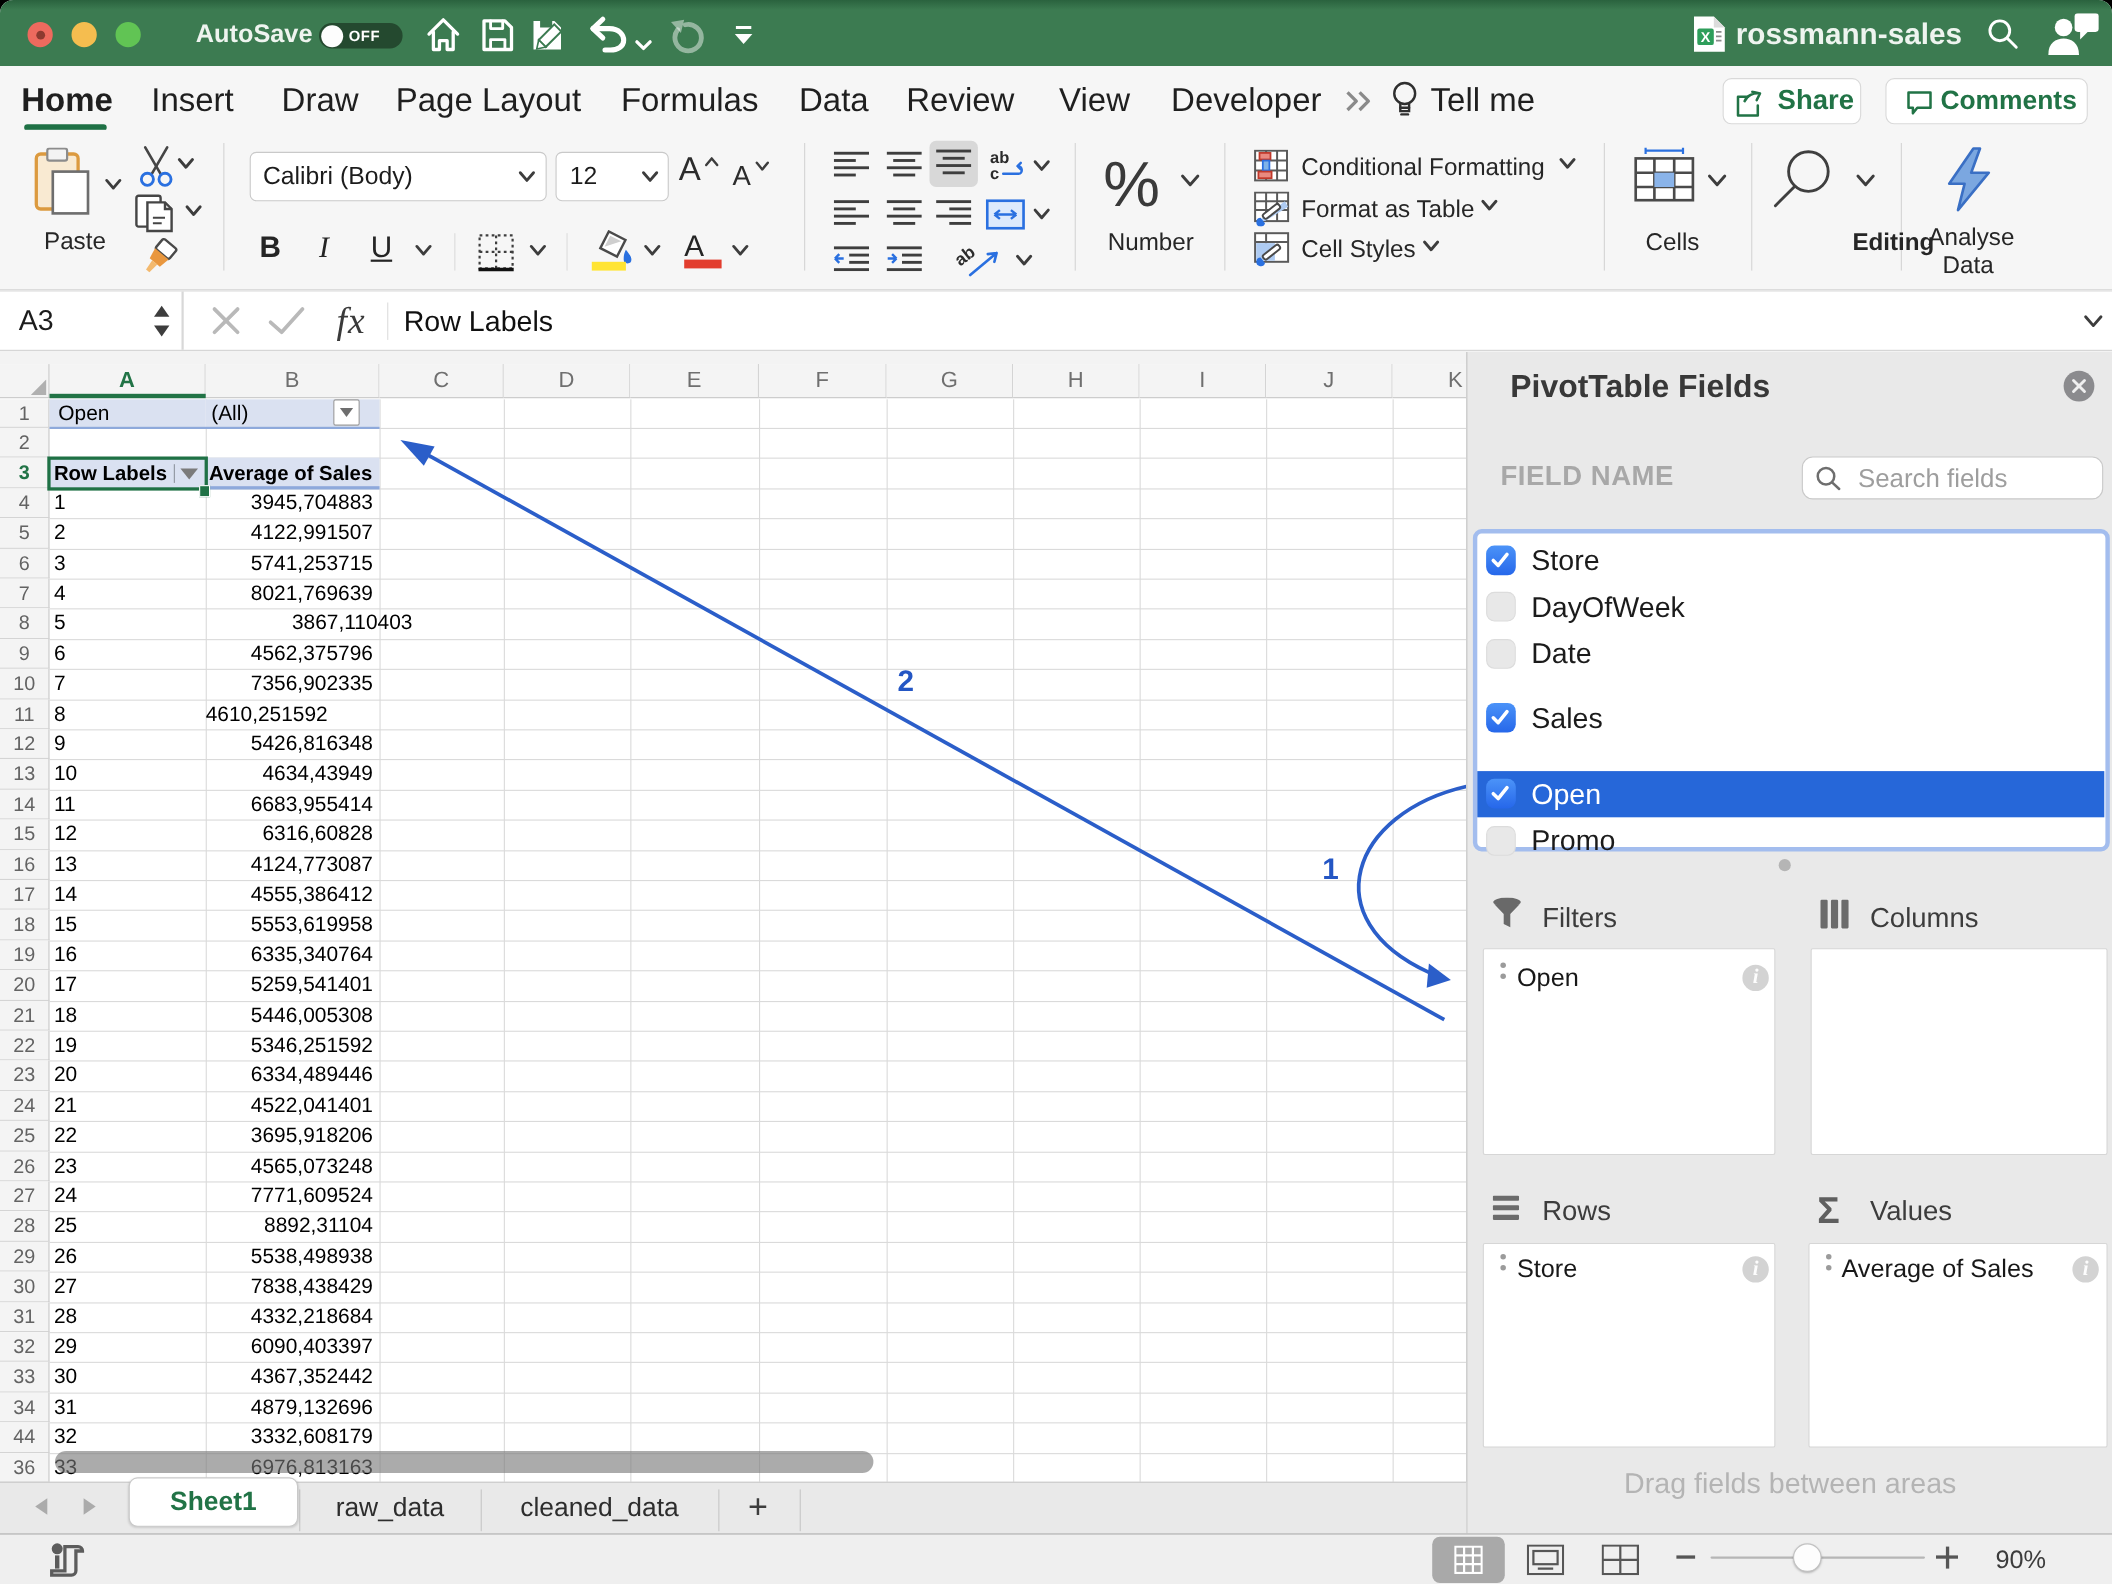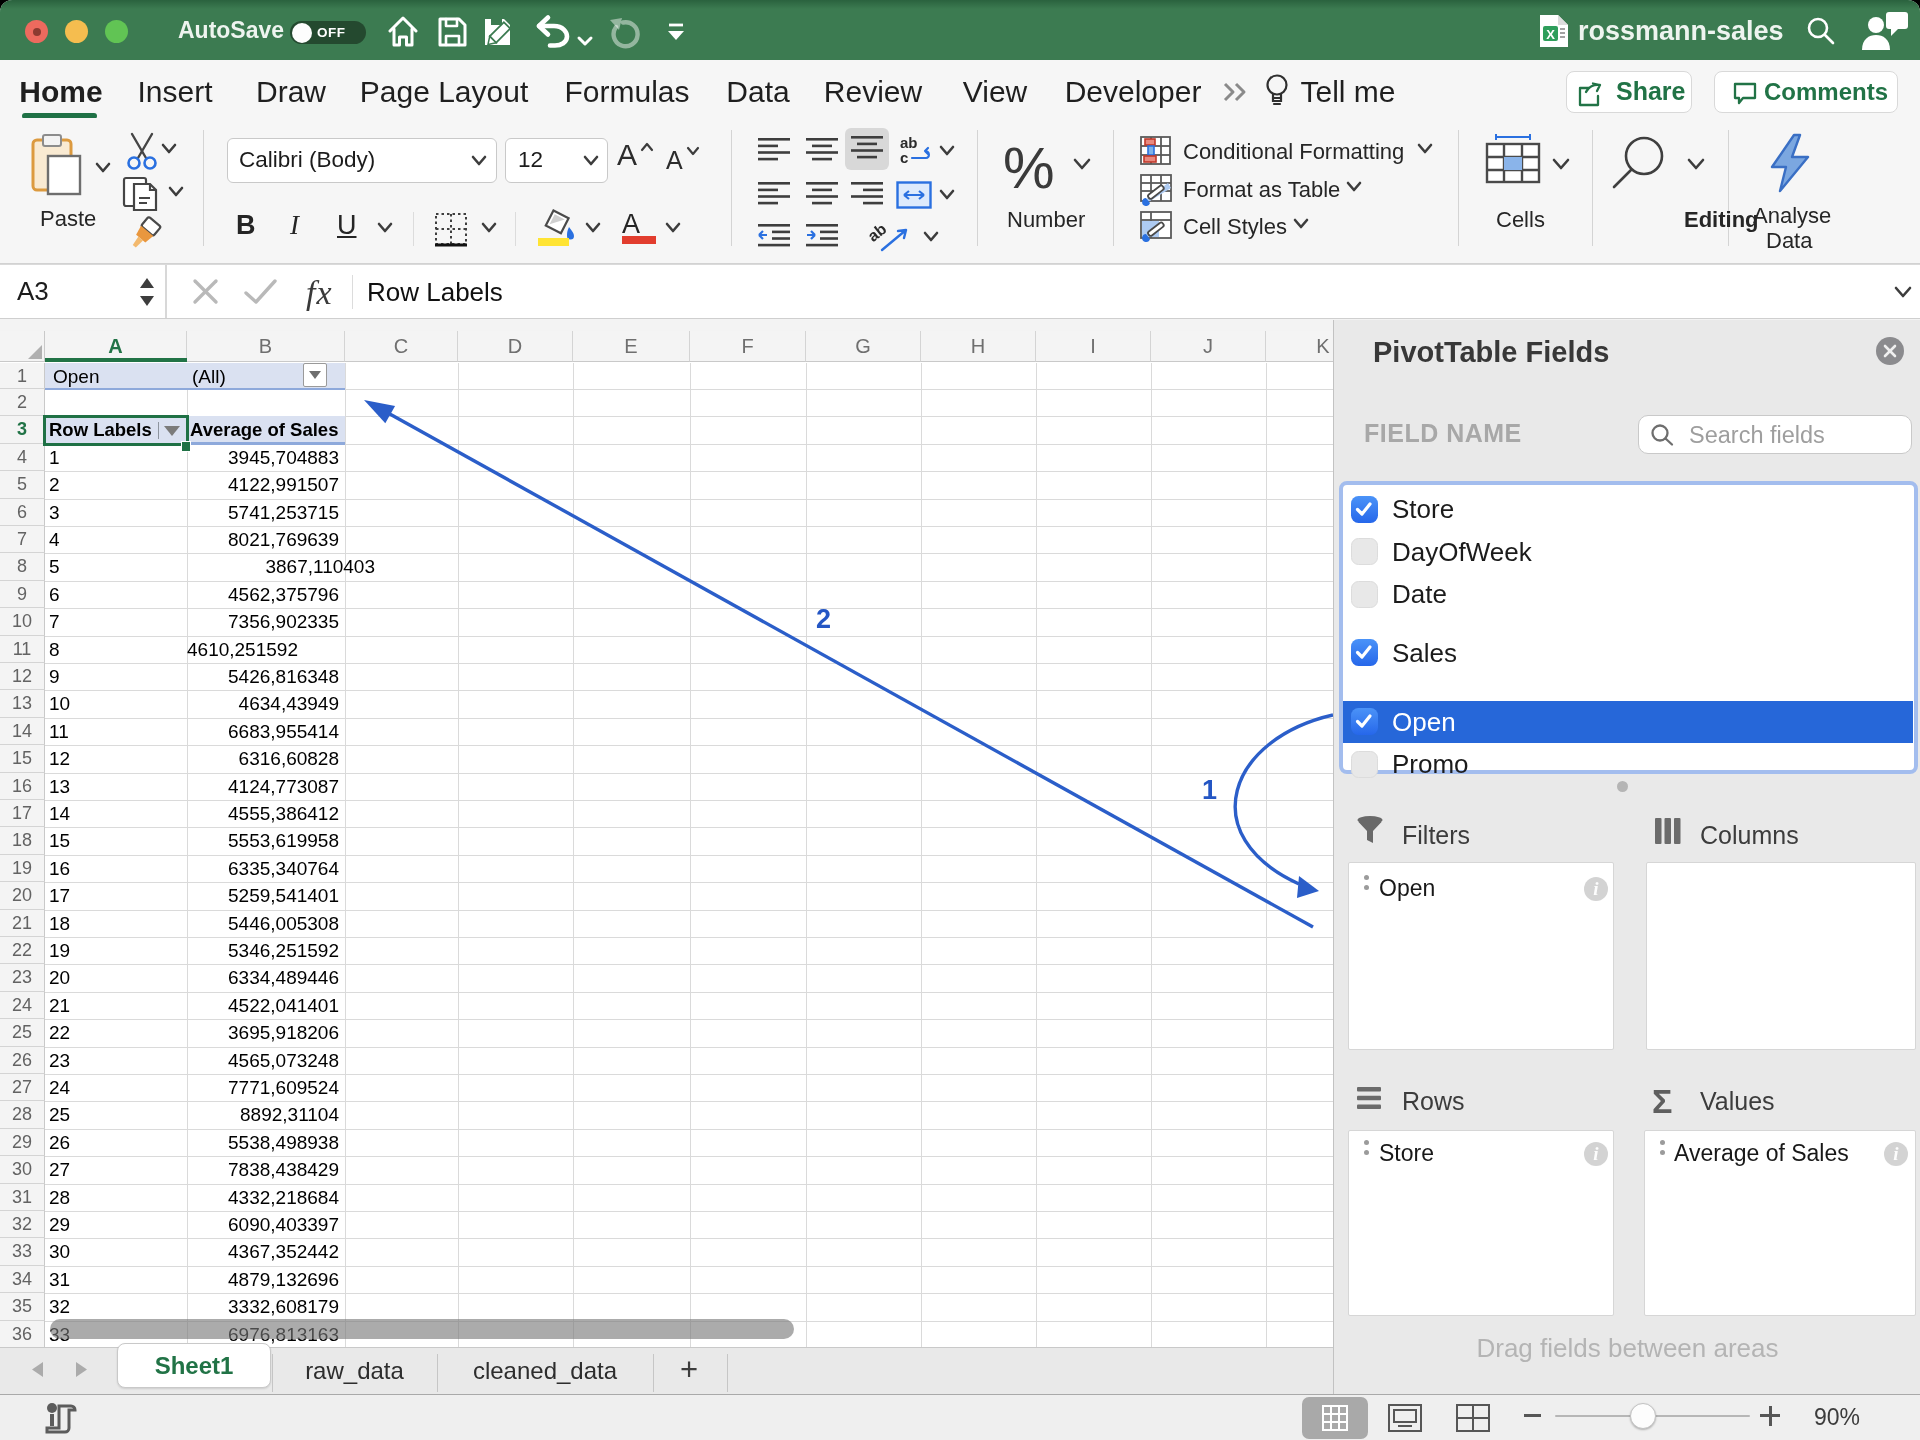--- a/index.html
+++ b/index.html
@@ -510,21 +510,21 @@
       <div class="a rowh" style="top:688.1999999999999px;height:27.4px;line-height:27.4px;">25</div>
       <div class="a rowh" style="top:715.5999999999999px;height:27.4px;line-height:27.4px;">26</div>
       <div class="a rowh" style="top:743.0px;height:27.4px;line-height:27.4px;">27</div>
       <div class="a rowh" style="top:770.4px;height:27.4px;line-height:27.4px;">28</div>
       <div class="a rowh" style="top:797.8px;height:27.4px;line-height:27.4px;">29</div>
       <div class="a rowh" style="top:825.1999999999999px;height:27.4px;line-height:27.4px;">30</div>
       <div class="a rowh" style="top:852.5999999999999px;height:27.4px;line-height:27.4px;">31</div>
       <div class="a rowh" style="top:880.0px;height:27.4px;line-height:27.4px;">32</div>
       <div class="a rowh" style="top:907.4px;height:27.4px;line-height:27.4px;">33</div>
       <div class="a rowh" style="top:934.8px;height:27.4px;line-height:27.4px;">34</div>
-      <div class="a rowh" style="top:962.1999999999999px;height:27.4px;line-height:27.4px;">35</div>
+      <div class="a rowh" style="top:962.1999999999999px;height:27.4px;line-height:27.4px;">44</div>
       <div class="a rowh" style="top:989.5999999999999px;height:27.4px;line-height:27.4px;">36</div>
       <div class="a gvl" style="left:187px;top:32.0px;height:989.0px;"></div>
       <div class="a gvl" style="left:345px;top:32.0px;height:989.0px;"></div>
       <div class="a gvl" style="left:458px;top:32.0px;height:989.0px;"></div>
       <div class="a gvl" style="left:573px;top:32.0px;height:989.0px;"></div>
       <div class="a gvl" style="left:690px;top:32.0px;height:989.0px;"></div>
       <div class="a gvl" style="left:806px;top:32.0px;height:989.0px;"></div>
       <div class="a gvl" style="left:921px;top:32.0px;height:989.0px;"></div>
       <div class="a gvl" style="left:1036px;top:32.0px;height:989.0px;"></div>
       <div class="a gvl" style="left:1151px;top:32.0px;height:989.0px;"></div>

